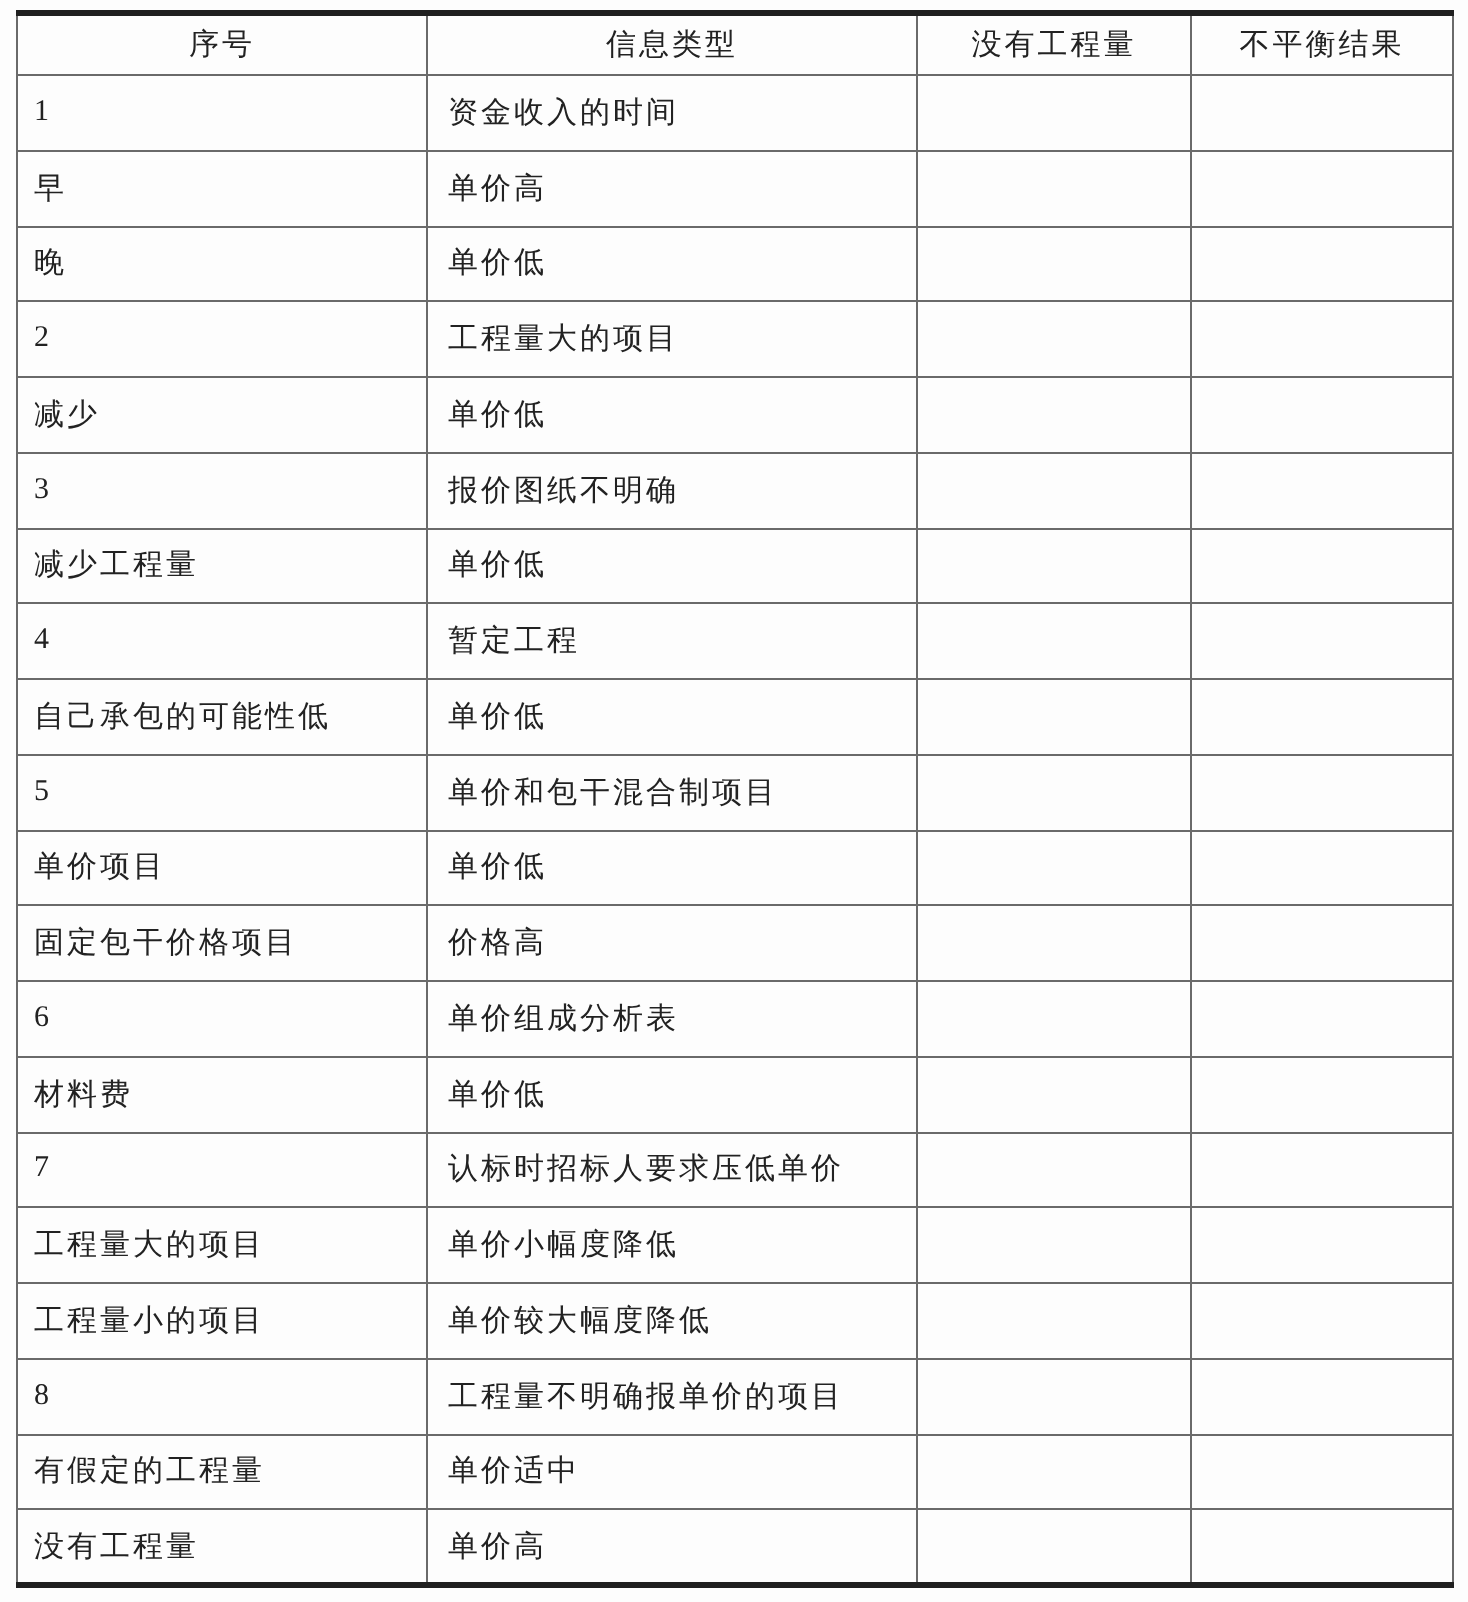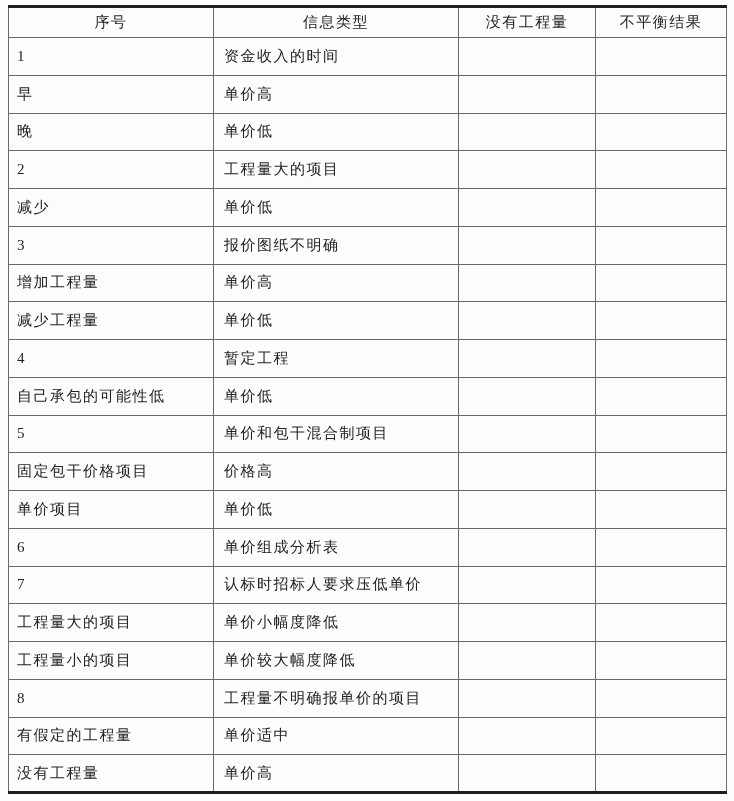--- a/index.html
+++ b/index.html
@@ -109,26 +109,20 @@
     <td class="c4"></td>
   </tr>
 
   <tr>
     <td class="c1">3</td>
     <td class="c2">报价图纸不明确</td>
     <td class="c3"></td>
     <td class="c4"></td>
   </tr>
 
-  <tr>
-    <td class="c1">增加工程量</td>
-    <td class="c2">单价高</td>
-    <td class="c3"></td>
-    <td class="c4"></td>
-  </tr>
 
   <tr>
     <td class="c1">减少工程量</td>
     <td class="c2">单价低</td>
     <td class="c3"></td>
     <td class="c4"></td>
   </tr>
 
   <tr>
     <td class="c1">4</td>
@@ -146,41 +140,47 @@
   </tr>
 
   <tr>
     <td class="c1">5</td>
     <td class="c2">单价和包干混合制项目</td>
     <td class="c3"></td>
     <td class="c4"></td>
   </tr>
 
   <tr>
+    <td class="c1">单价项目</td>
+    <td class="c2">单价低</td>
+    <td class="c3"></td>
+    <td class="c4"></td>
+  </tr>
+
+  <tr>
     <td class="c1">固定包干价格项目</td>
     <td class="c2">价格高</td>
     <td class="c3"></td>
     <td class="c4"></td>
   </tr>
 
   <tr>
-    <td class="c1">单价项目</td>
-    <td class="c2">单价低</td>
-    <td class="c3"></td>
-    <td class="c4"></td>
-  </tr>
-
-  <tr>
     <td class="c1">6</td>
     <td class="c2">单价组成分析表</td>
     <td class="c3"></td>
     <td class="c4"></td>
   </tr>
 
 
+  <tr>
+    <td class="c1">材料费</td>
+    <td class="c2">单价低</td>
+    <td class="c3"></td>
+    <td class="c4"></td>
+  </tr>
 
   <tr>
     <td class="c1">7</td>
     <td class="c2">认标时招标人要求压低单价</td>
     <td class="c3"></td>
     <td class="c4"></td>
   </tr>
 
   <tr>
     <td class="c1">工程量大的项目</td>

